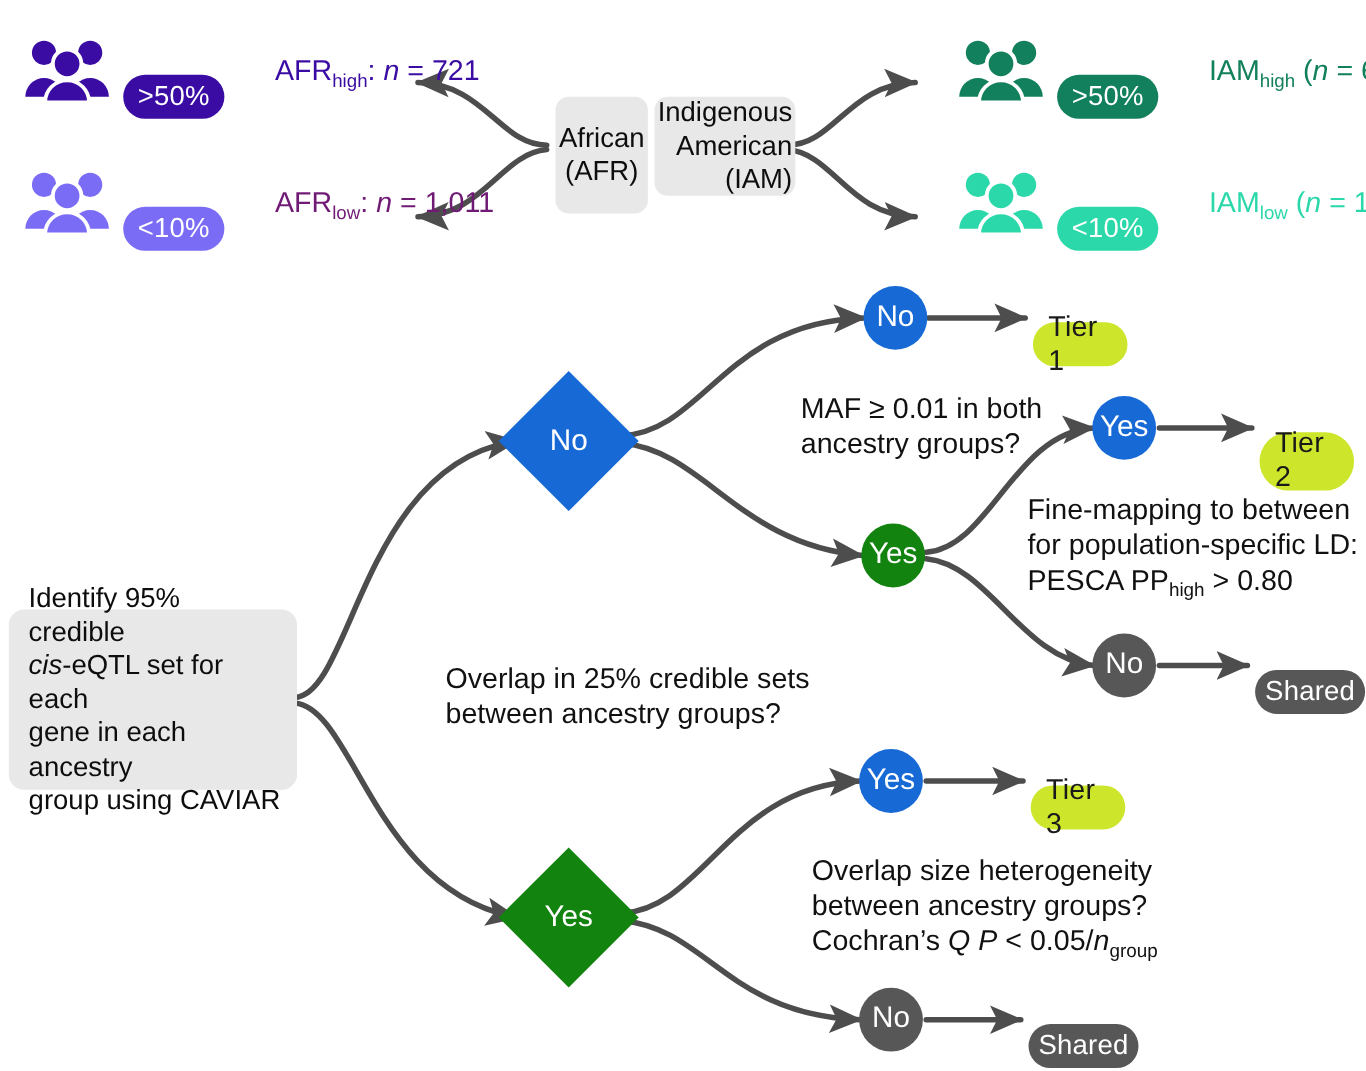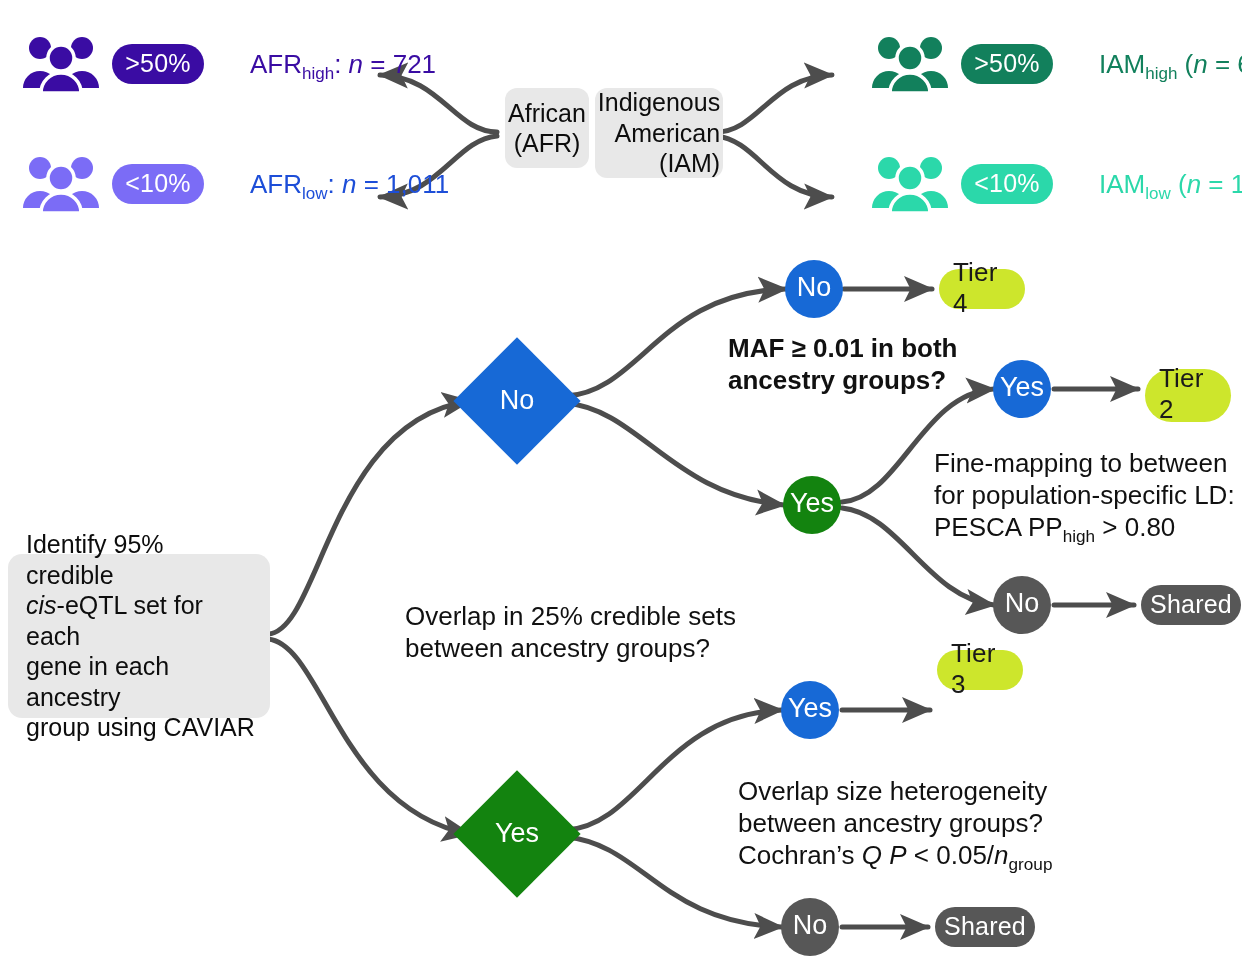--- a/index.html
+++ b/index.html
@@ -31,20 +31,21 @@
 
   
   .pill{
     border-radius:999px;
     display:flex;align-items:center;justify-content:center;
     color:#ffffff;
     font-size:25px;
     letter-spacing:.2px;
     padding:0 14px 2px 14px;
     box-sizing:border-box;
+    margin-top:24px;
   }
   .pill.tier{color:#1a1a1a;font-size:26px;padding-bottom:3px;}
 
   
   .circ{
     border-radius:50%;
     display:flex;align-items:center;justify-content:center;
     color:#ffffff;font-size:27px;
     padding-bottom:3px;box-sizing:border-box;
   }
@@ -176,47 +177,47 @@
 
   <div class="node pill" style="left:112px;top:44px;width:92px;height:40px;background:#3A0CA3;">&gt;50%</div>
   <div class="node pill" style="left:112px;top:164px;width:92px;height:40px;background:#7B6CF6;">&lt;10%</div>
   <div class="node pill" style="left:961px;top:44px;width:92px;height:40px;background:#12805C;">&gt;50%</div>
   <div class="node pill" style="left:961px;top:164px;width:92px;height:40px;background:#2BD8AA;">&lt;10%</div>
 
   <div class="anclabel" style="left:214px;top:49px;color:#3A0CA3;">
     <span>AFR</span><span class="sub">high</span><span>:&nbsp;<i>n</i> = 721</span>
   </div>
 
-  <div class="anclabel" style="left:214px;top:169px;color:#1d4ed8;">
+  <div class="anclabel" style="left:214px;top:169px;color:#701a75;">
     <span>AFR</span><span class="sub">low</span><span>:&nbsp;<i>n</i> = 1,011</span>
   </div>
 
   <div class="anclabel" style="left:1063px;top:49px;color:#12805C;">
     <span>IAM</span><span class="sub">high</span><span>&nbsp;(<i>n</i> = 610)</span>
   </div>
 
   <div class="anclabel" style="left:1063px;top:169px;color:#2BD8AA;">
     <span>IAM</span><span class="sub">low</span><span>&nbsp;(<i>n</i> = 1,257)</span>
   </div>
 
-  <div class="node greybox small" style="left:505px;top:88px;width:84px;height:80px;align-items:center;">
+  <div class="node greybox small" style="left:505px;top:88px;width:84px;height:106px;align-items:center;">
     <span>African<br>(AFR)</span>
   </div>
   <div class="node greybox small" style="left:595px;top:88px;width:128px;height:90px;text-align:right;">
     <span>Indigenous<br>American<br>(IAM)</span>
   </div>
 
   <div class="node greybox" style="left:8px;top:554px;width:262px;height:164px;text-align:left;justify-content:center;padding-left:18px;">
     <span>Identify 95% credible<br><i>cis</i>-eQTL set for each<br>gene in each ancestry<br>group using CAVIAR</span>
   </div>
 
   <div class="ftext" style="left:405px;top:601px;">Overlap in 25% credible sets
 between ancestry groups?</div>
 
-  <div class="ftext" style="left:728px;top:333px;font-weight:bold;">MAF ≥ 0.01 in both
+  <div class="ftext" style="left:728px;top:356px;">MAF ≥ 0.01 in both
 ancestry groups?</div>
 
   <div class="ftext" style="left:934px;top:448px;"><span>Fine-mapping to between</span><br><span>for population-specific LD:</span><br><span>PESCA PP<sub>high</sub> &gt; 0.80</span></div>
 
   <div class="ftext" style="left:738px;top:776px;"><span>Overlap size heterogeneity</span><br><span>between ancestry groups?</span><br><span>Cochran’s <i>Q</i> <i>P</i> &lt; 0.05/<i>n</i><sub>group</sub></span></div>
 
   <div class="node diamond" style="left:472px;top:356px;width:90px;height:90px;">
     <div class="dshape" style="background:#1769D6;"></div>
     <span class="dlabel">No</span>
   </div>
@@ -243,23 +244,23 @@
   </div>
 
   <div class="node circ" style="left:781px;top:681px;width:58px;height:58px;background:#1769D6;">
     <span>Yes</span>
   </div>
 
   <div class="node circ" style="left:781px;top:898px;width:58px;height:58px;background:#575757;">
     <span>No</span>
   </div>
 
-  <div class="node pill tier" style="left:939px;top:269px;width:86px;height:40px;background:#CDE62C;">Tier 4</div>
+  <div class="node pill tier" style="left:939px;top:269px;width:86px;height:40px;background:#CDE62C;">Tier 1</div>
 
   <div class="node pill tier" style="left:1145px;top:369px;width:86px;height:53px;background:#CDE62C;">Tier 2</div>
 
-  <div class="node pill tier" style="left:937px;top:650px;width:86px;height:40px;background:#CDE62C;">Tier 3</div>
+  <div class="node pill tier" style="left:937px;top:690px;width:86px;height:40px;background:#CDE62C;">Tier 3</div>
 
   <div class="node pill" style="left:1141px;top:585px;width:100px;height:40px;background:#575757;">Shared</div>
 
   <div class="node pill" style="left:935px;top:907px;width:100px;height:40px;background:#575757;">Shared</div>
 
 </div>
 
 </body></html>

